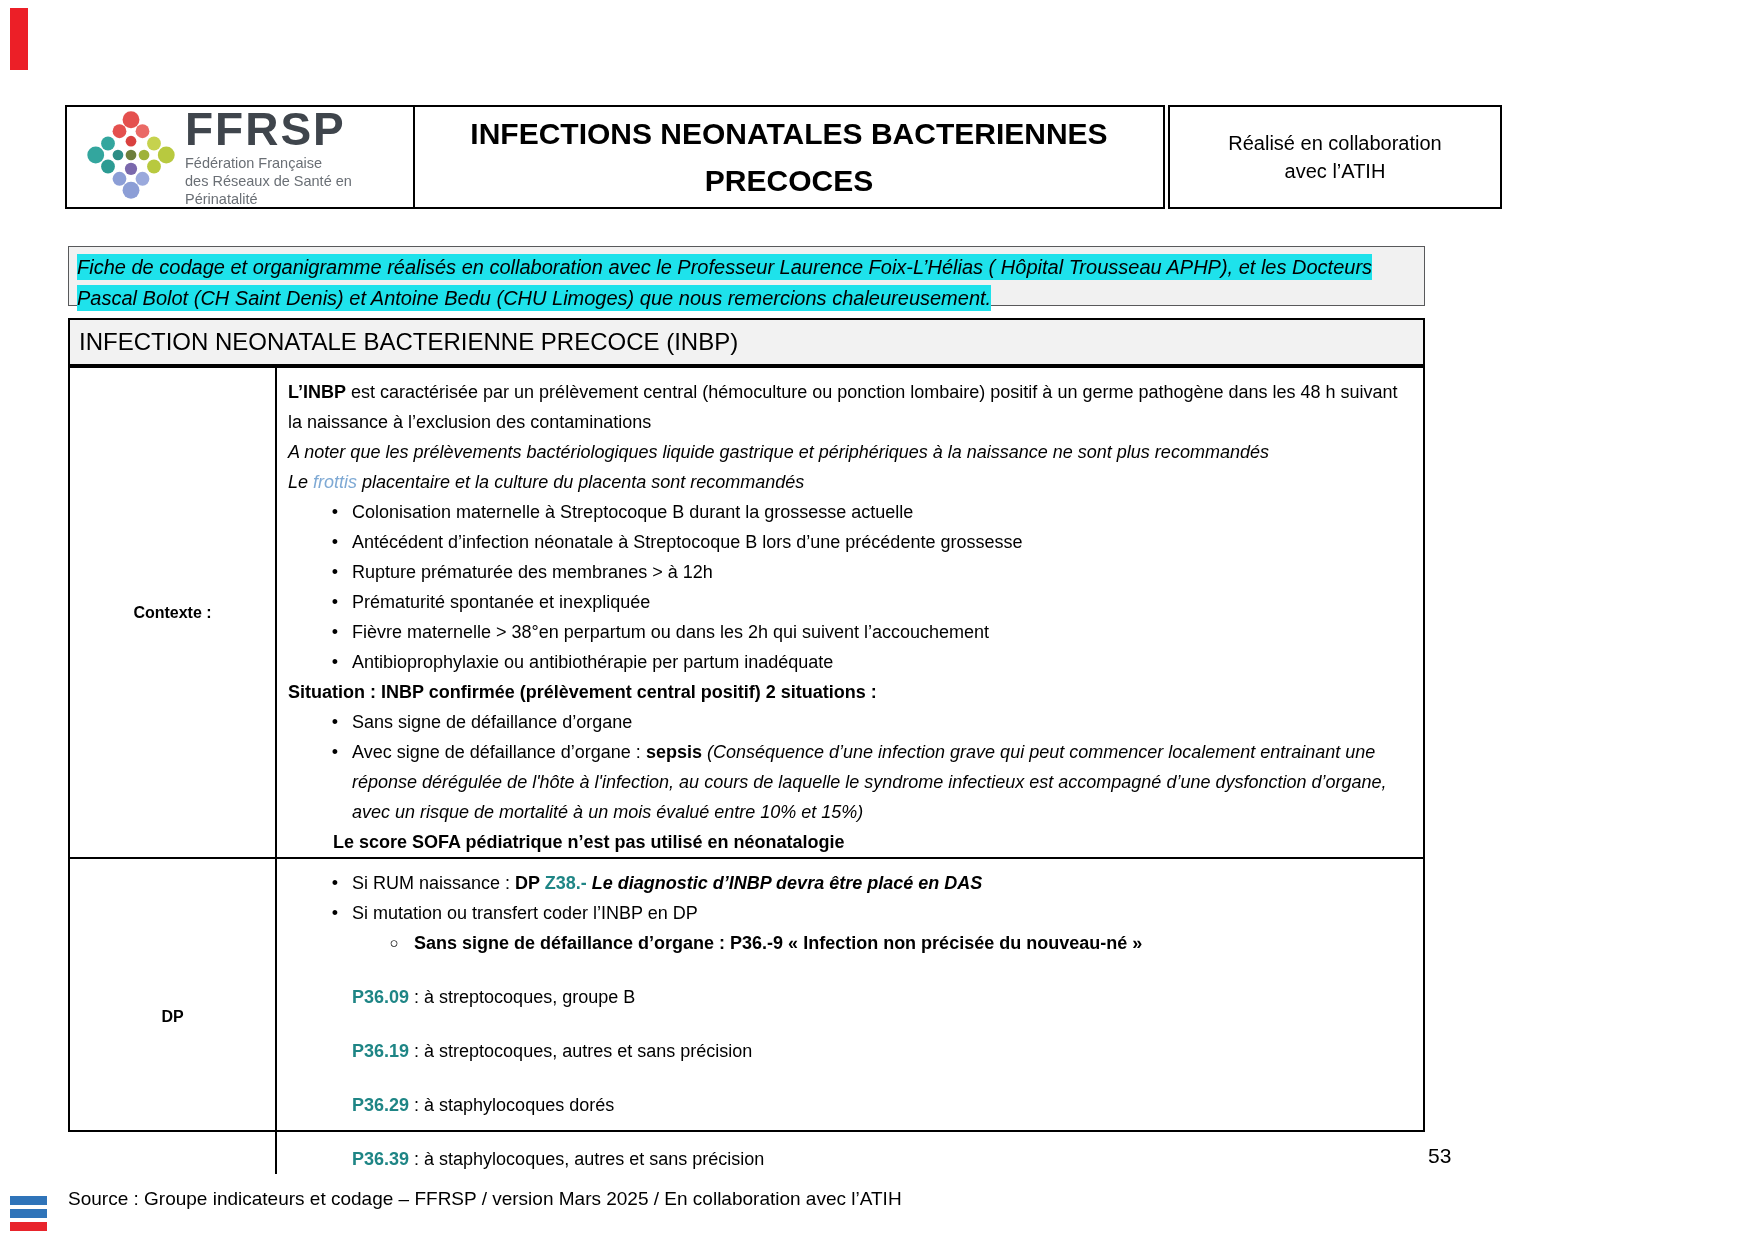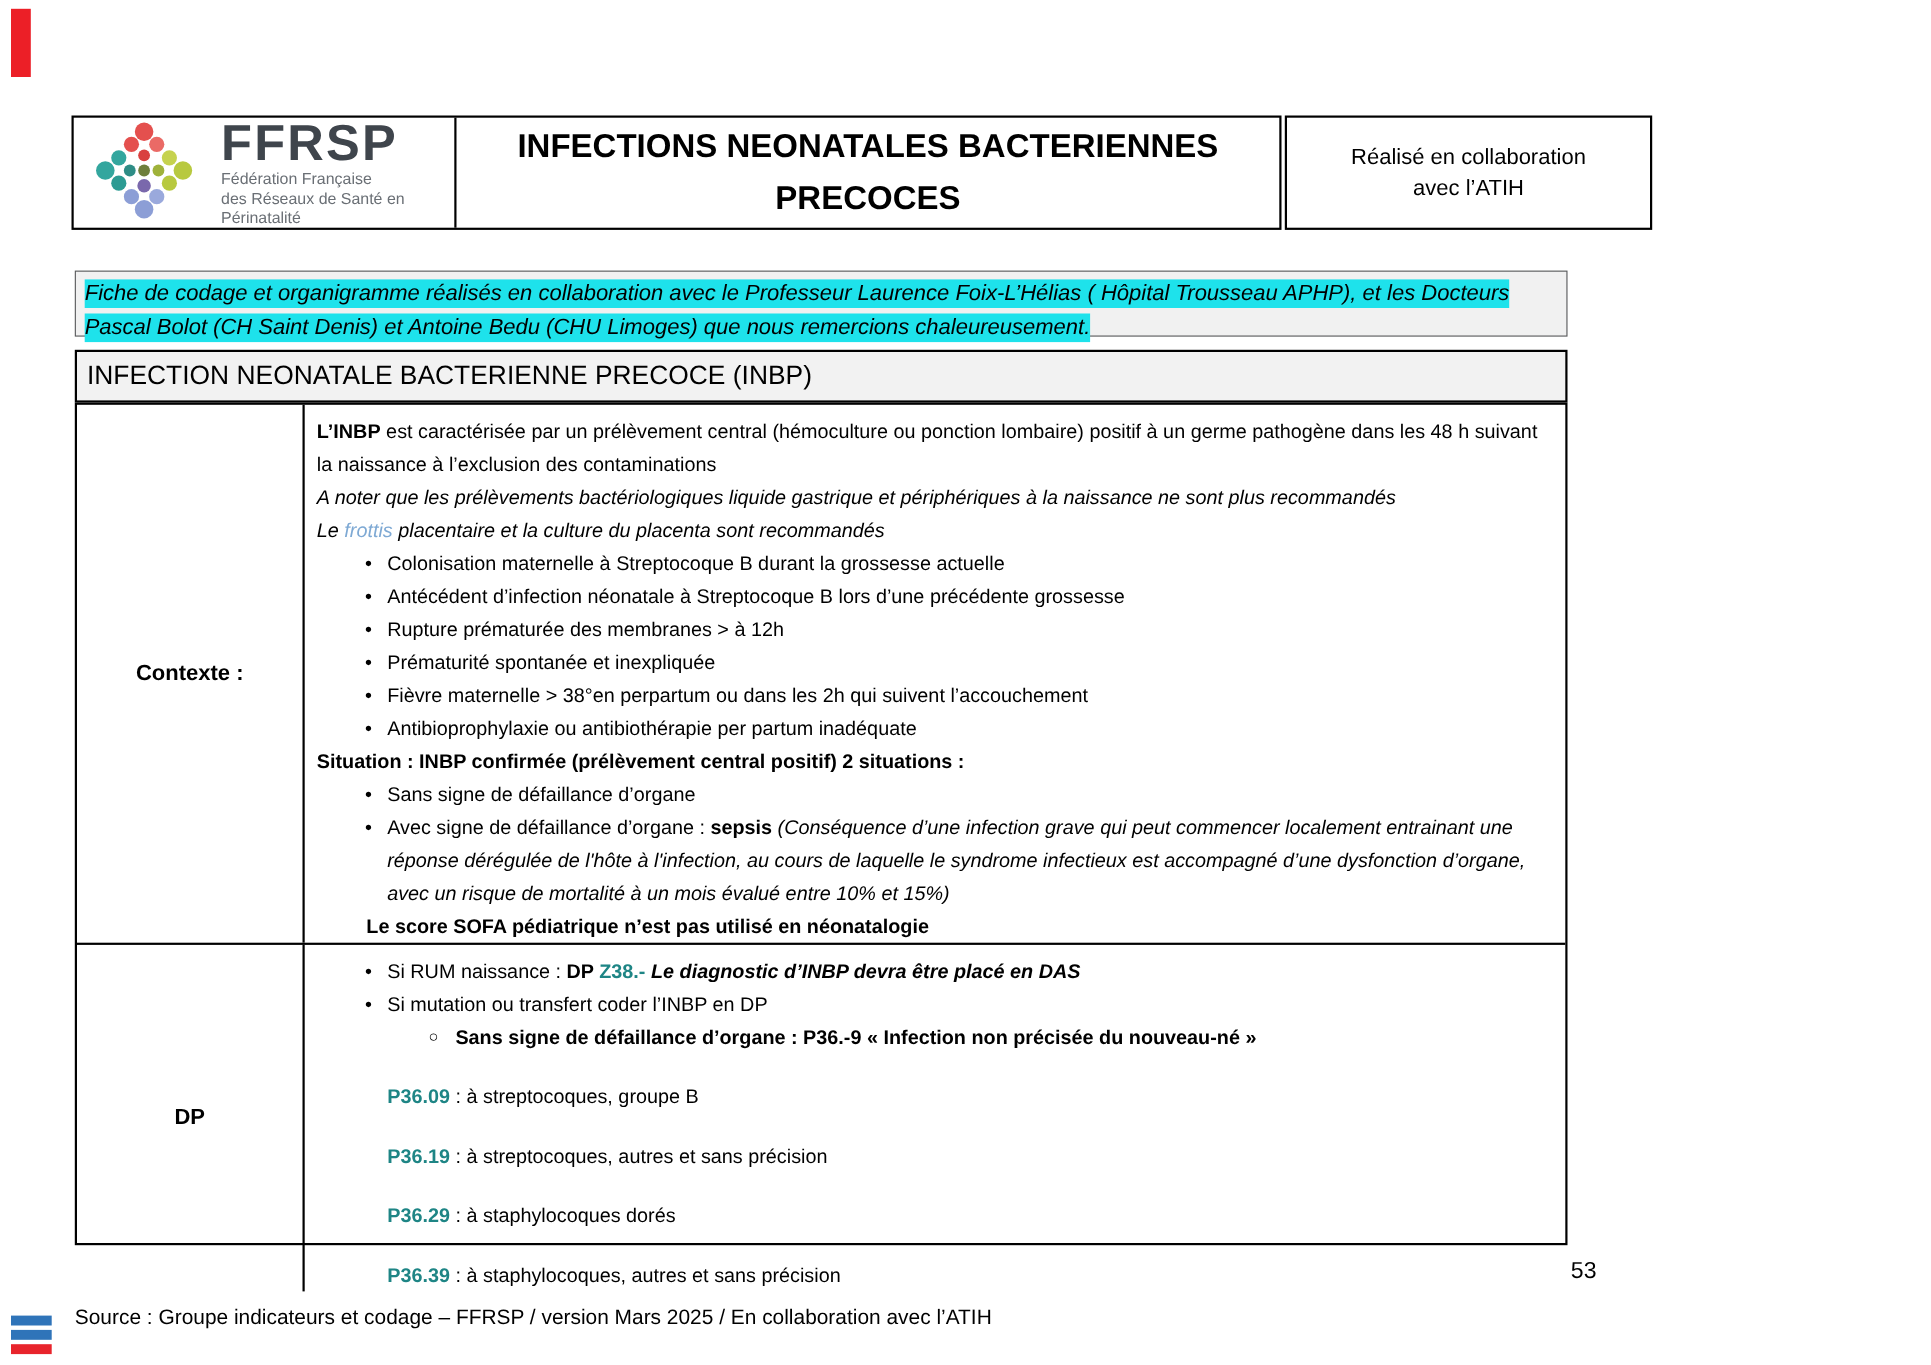--- a/index.html
+++ b/index.html
@@ -11,21 +11,21 @@
   .blm{position:absolute;left:10px;width:37px;height:9px;}
   .blm1{top:1196px;background:#2F74B9;}
   .blm2{top:1209px;background:#2F74B9;}
   .blm3{top:1222px;background:#E8242C;}
 
   
   .header-main{position:absolute;left:65px;top:105px;width:1096px;height:100px;
                border:2px solid #000;display:flex;background:#fff;}
   .logo-cell{width:348px;border-right:2px solid #000;display:flex;align-items:center;
              padding-left:18px;box-sizing:border-box;}
-  .logo-text{margin-left:24px;}
+  .logo-text{margin-left:8px;}
   .logo-brand{font-size:46px;font-weight:700;letter-spacing:2px;color:#3F454C;line-height:46px;}
   .logo-tagline{font-size:14.5px;color:#6A6F75;line-height:18px;margin-top:2px;}
   .title-cell{flex:1;display:flex;flex-direction:column;align-items:center;justify-content:center;}
   .title-line{font-size:30px;font-weight:700;line-height:47px;}
   .header-right{position:absolute;left:1168px;top:105px;width:330px;height:100px;
                 border:2px solid #000;display:flex;flex-direction:column;align-items:center;
                 justify-content:center;background:#fff;}
   .collab-line{font-size:20px;font-weight:400;line-height:28px;text-align:center;}
 
   
@@ -41,21 +41,21 @@
                   font-size:24px;font-weight:400;}
 
   
   .main-table{position:absolute;left:68px;top:366px;width:1357px;height:766px;
               border:2px solid #000;box-sizing:border-box;display:flex;flex-direction:column;}
   .trow{display:flex;box-sizing:border-box;}
   .trow-contexte{height:541px;}
   .trow-dp{flex:1;border-top:2px solid #000;}
   .label-cell{width:207px;border-right:2px solid #000;box-sizing:border-box;
               display:flex;align-items:center;justify-content:center;
-              font-size:20px;font-weight:700;}
+              font-size:16px;font-weight:700;}
   .content-cell{flex:1;box-sizing:border-box;padding:9px 12px 0 11px;
                 font-size:18px;line-height:30px;}
 
   .b{font-weight:700;}
   .i{font-style:italic;}
   .code{color:var(--code-teal,#1E8585);font-weight:700;}
   .link-blue{color:var(--link-blue,#7EA9D4);}
 
   .para{margin:0;}
   .bullet{display:flex;}

